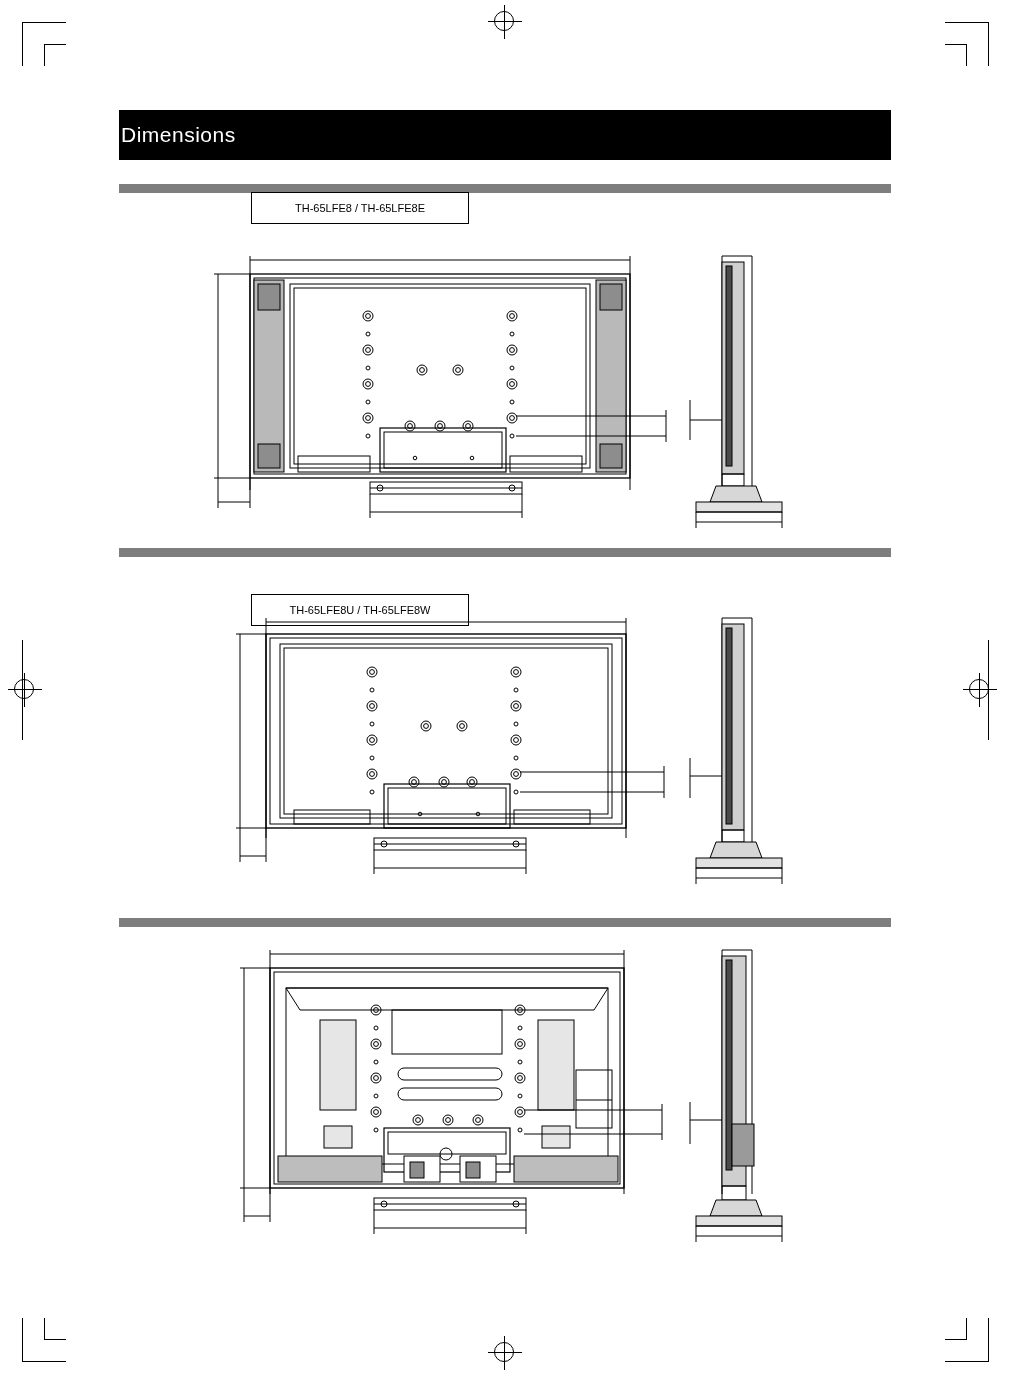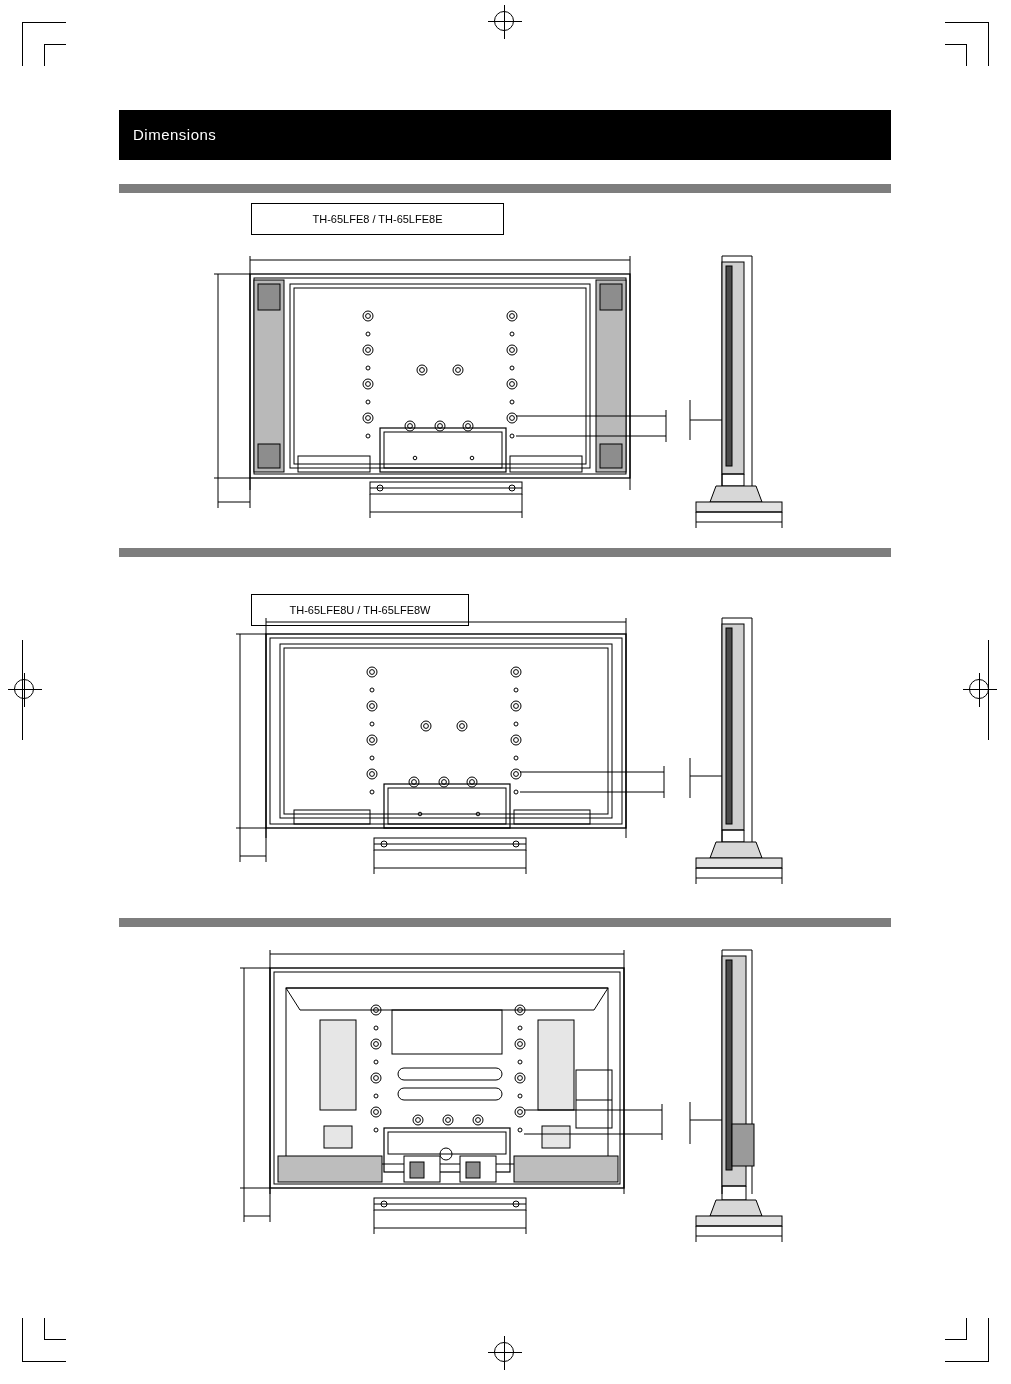--- a/index.html
+++ b/index.html
@@ -57,23 +57,23 @@
   .header-bar {
     position: absolute;
     left: 119px;
     top: 110px;
     width: 772px;
     height: 50px;
     background: #000;
   }
   .header-title {
     color: #fff;
-    font-size: 15px;
+    font-size: 21px;
     line-height: 50px;
-    padding-left: 14px;
+    padding-left: 2px;
     letter-spacing: .5px;
   }
 
   
   .sep {
     position: absolute;
     left: 119px;
     width: 772px;
     height: 9px;
     background: #7e7e7e;
@@ -153,21 +153,21 @@
   </div>
 
   <div class="header-bar">
     <div class="header-title">Dimensions</div>
   </div>
 
   <div class="sep" style="top:184px;"></div>
   <div class="sep" style="top:548px;"></div>
   <div class="sep" style="top:918px;"></div>
 
-  <div class="caption-box" style="left:251px;top:203px;width:253px;height:32px;">TH-65LFE8 / TH-65LFE8E</div>
+  <div class="caption-box" style="left:251px;top:192px;width:218px;height:32px;">TH-65LFE8 / TH-65LFE8E</div>
 
   <div class="fig" style="left:210px;top:250px;">
     <svg width="470" height="280" viewBox="0 0 470 280" xmlns="http://www.w3.org/2000/svg">
       <g fill="none" stroke="#000" stroke-width="1">
 
         <line x1="40" y1="10" x2="420" y2="10"></line>
         <line x1="40" y1="6" x2="40" y2="240"></line>
         <line x1="420" y1="6" x2="420" y2="240"></line>
         <line x1="8" y1="24" x2="8" y2="228"></line>
         <line x1="4" y1="24" x2="40" y2="24"></line>

